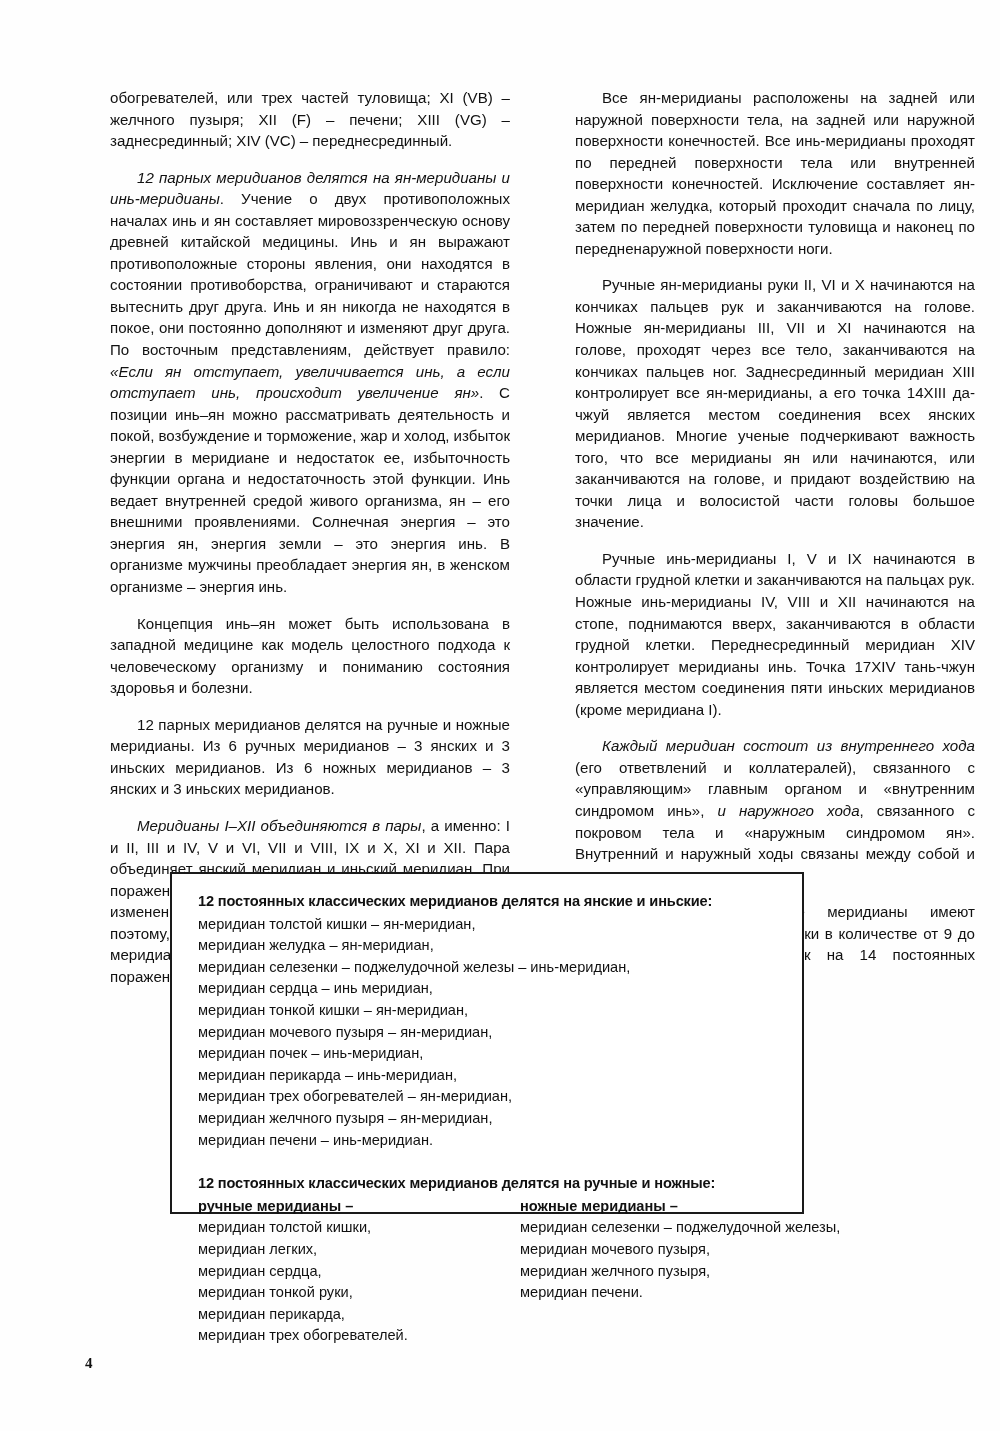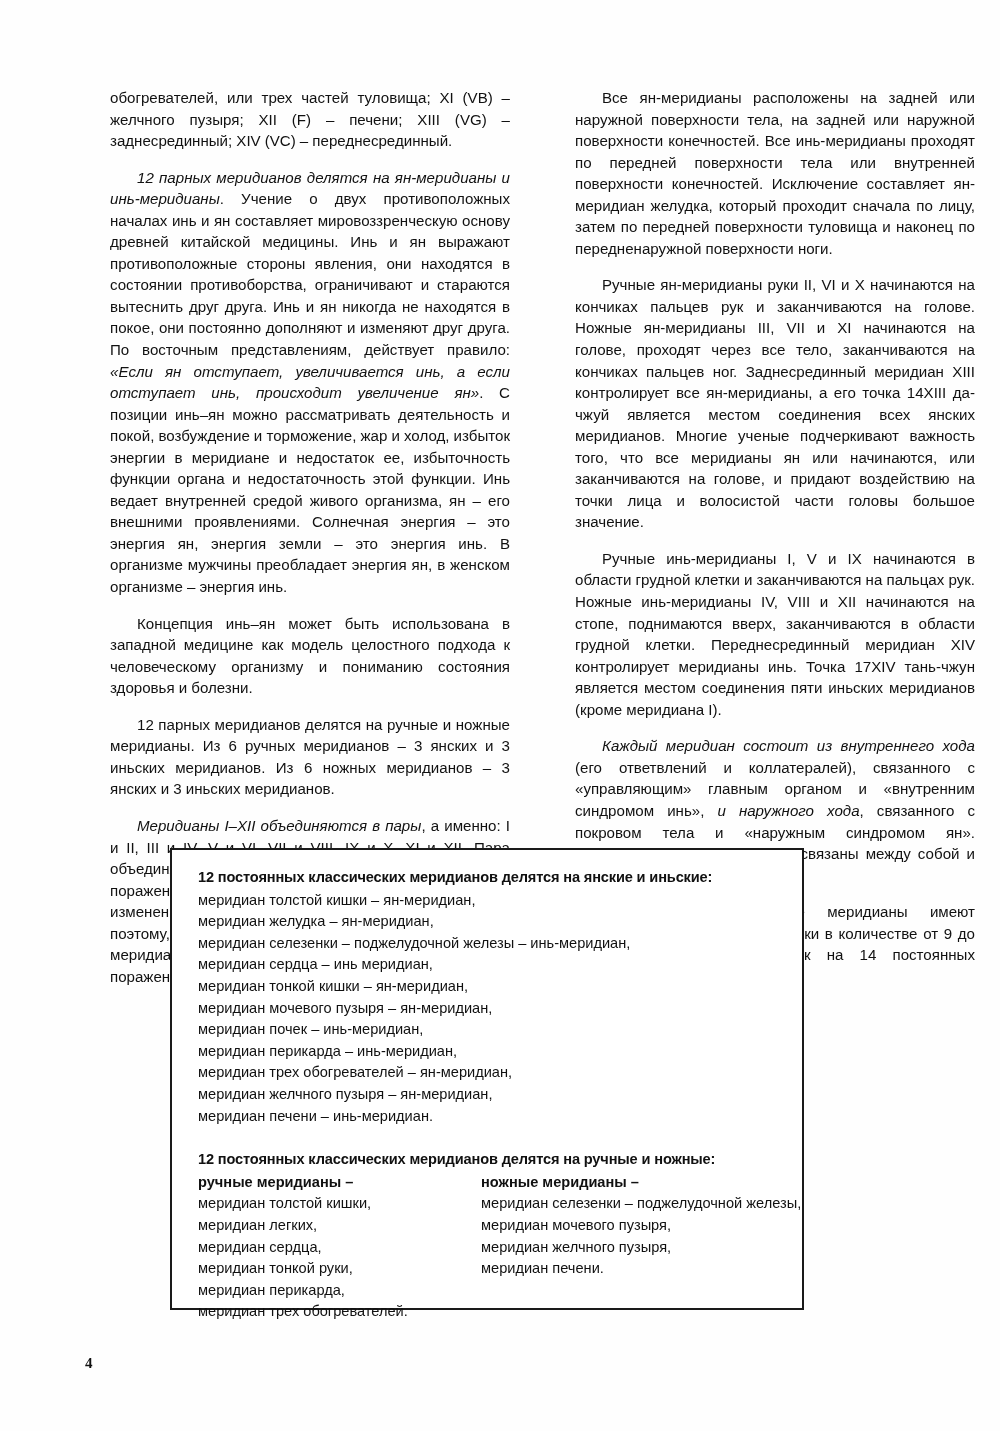--- a/index.html
+++ b/index.html
@@ -54,23 +54,23 @@
     text-indent: 0;
   }
   .it {
     font-style: italic;
   }
 
   
   .insert-box {
     position: absolute;
     left: 170px;
-    top: 848px;
+    top: 872px;
     width: 634px;
-    height: 462px;
+    height: 342px;
     border: 2px solid #1a1a1a;
     box-sizing: border-box;
     background: #ffffff;
   }
   .insert-inner {
     padding: 17px 20px 0 26px;
   }
   .box-heading {
     font-size: 14.6px;
     font-weight: bold;
@@ -89,20 +89,21 @@
   }
   .split {
     display: flex;
     margin-top: 0;
   }
   .split .scol {
     flex: 0 0 283px;
   }
   .split .scol.second {
     flex: 1 1 auto;
+    margin-left: 39px;
   }
   .sub-heading {
     font-size: 14.6px;
     font-weight: bold;
     line-height: 21.6px;
     margin: 0;
     white-space: nowrap;
   }
 
   

